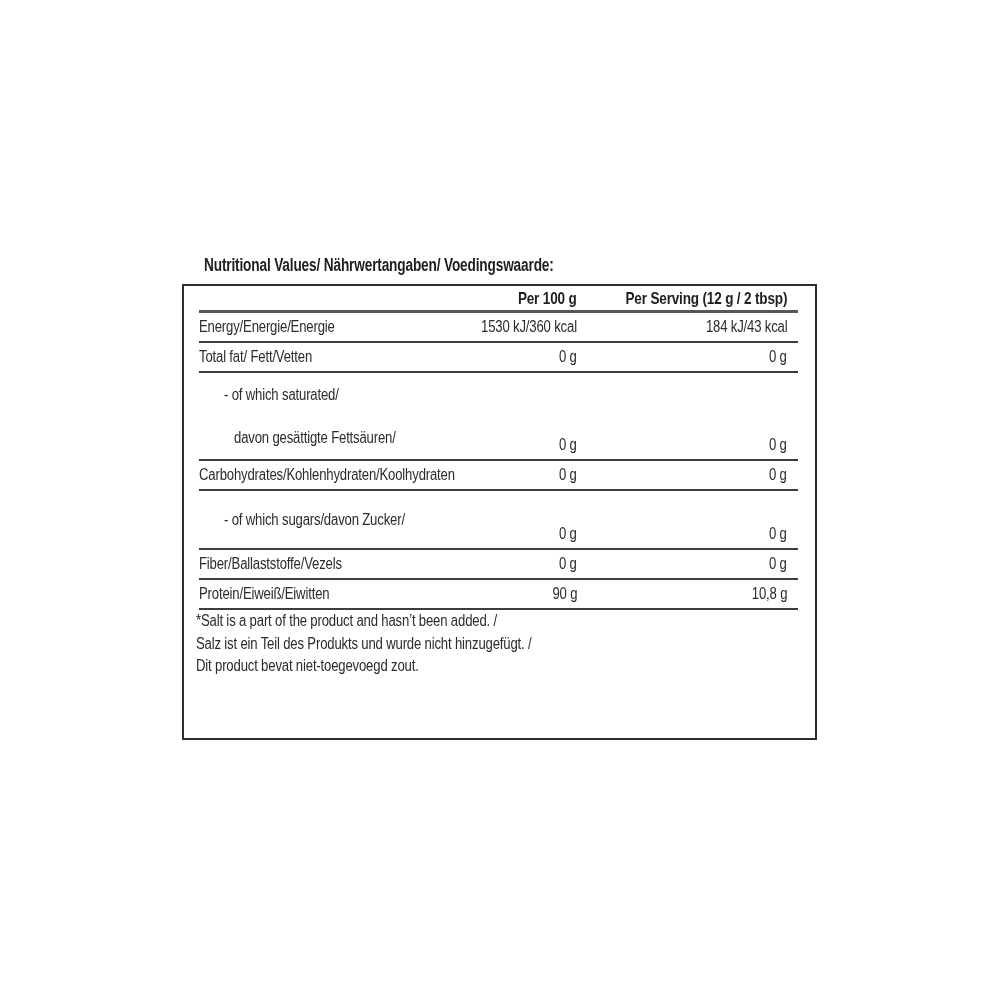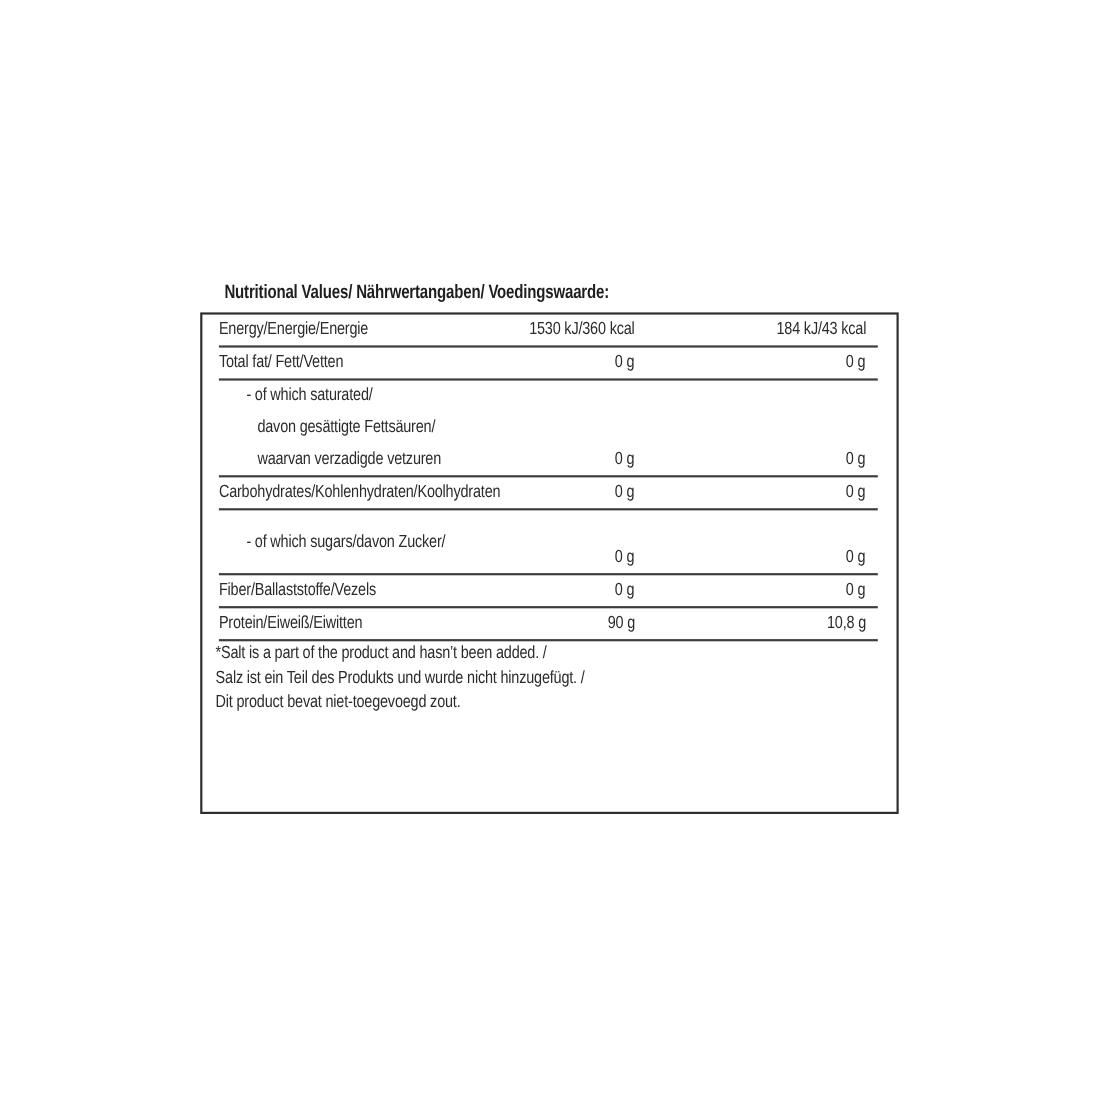--- a/index.html
+++ b/index.html
@@ -111,20 +111,29 @@
 <body>
 
 <div class="page">
 
   <div class="title">
     <span class="cond b">Nutritional Values/ Nährwertangaben/ Voedingswaarde:</span>
   </div>
 
   <div class="box">
 
+    <div class="row header">
+      <div class="cell label"></div>
+      <div class="cell v1">
+        <span class="cond r">Per 100 g</span>
+      </div>
+      <div class="cell v2">
+        <span class="cond r">Per Serving (12 g / 2 tbsp)</span>
+      </div>
+    </div>
 
     <div class="row">
       <div class="cell label">
         <span class="cond">Energy/Energie/Energie</span>
       </div>
       <div class="cell v1">
         <span class="cond r">1530 kJ/360 kcal</span>
       </div>
       <div class="cell v2">
         <span class="cond r">184 kJ/43 kcal</span>
@@ -144,23 +153,20 @@
     </div>
 
     <div class="row g3">
       <div class="cell label lines">
         <div class="line indent1">
           <span class="cond">- of which saturated/</span>
         </div>
         <div class="line indent2">
           <span class="cond">davon gesättigte Fettsäuren/</span>
         </div>
-        <div class="line indent2">
-          <span class="cond">waarvan verzadigde vetzuren</span>
-        </div>
       </div>
       <div class="cell v1 end">
         <span class="cond r">0 g</span>
       </div>
       <div class="cell v2 end">
         <span class="cond r">0 g</span>
       </div>
     </div>
 
     <div class="row">

